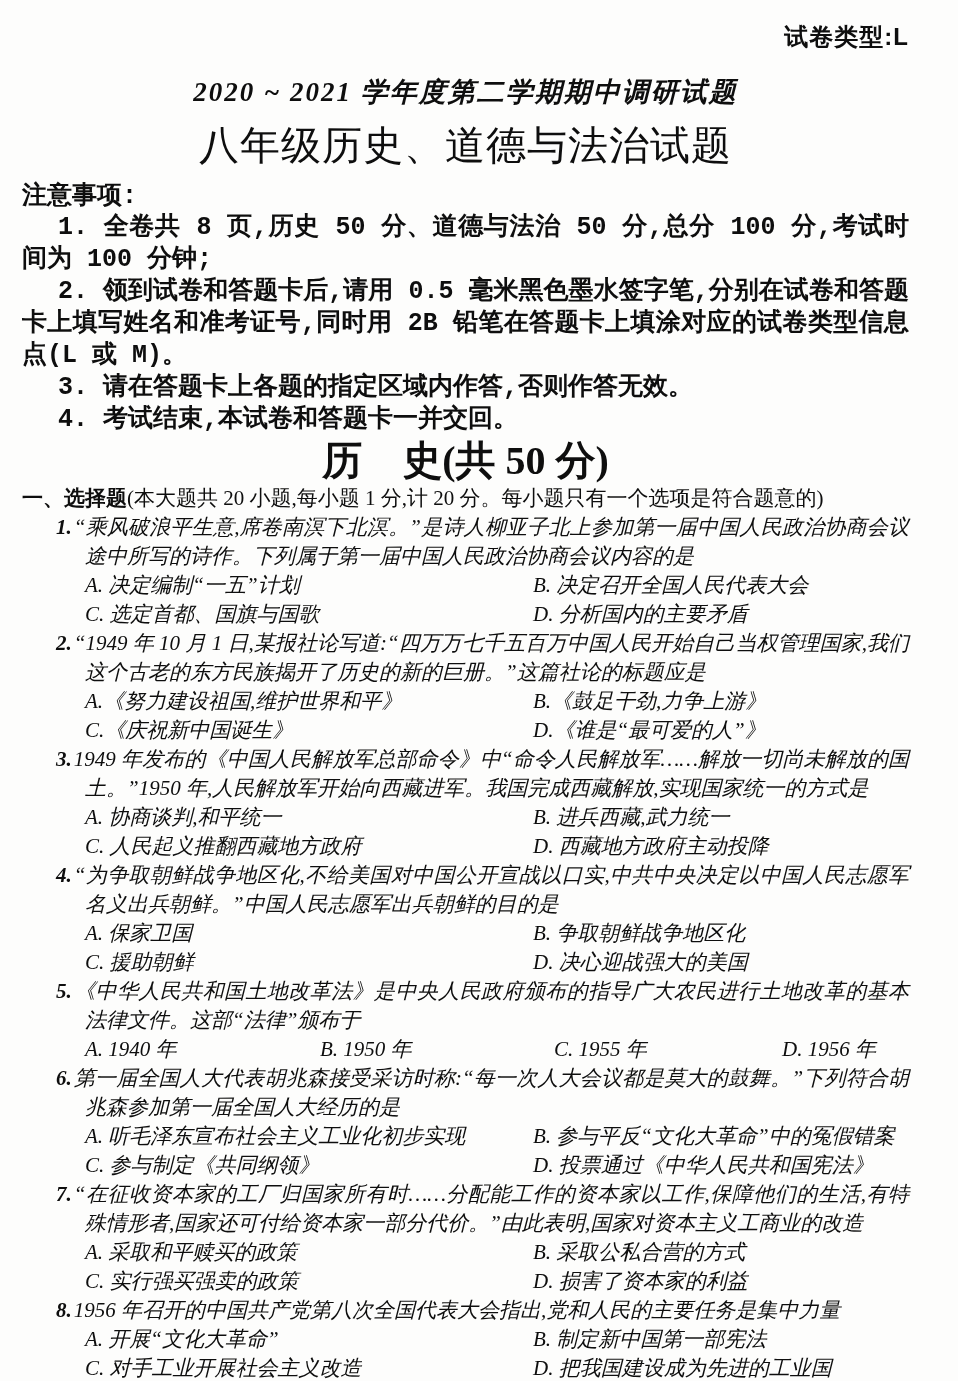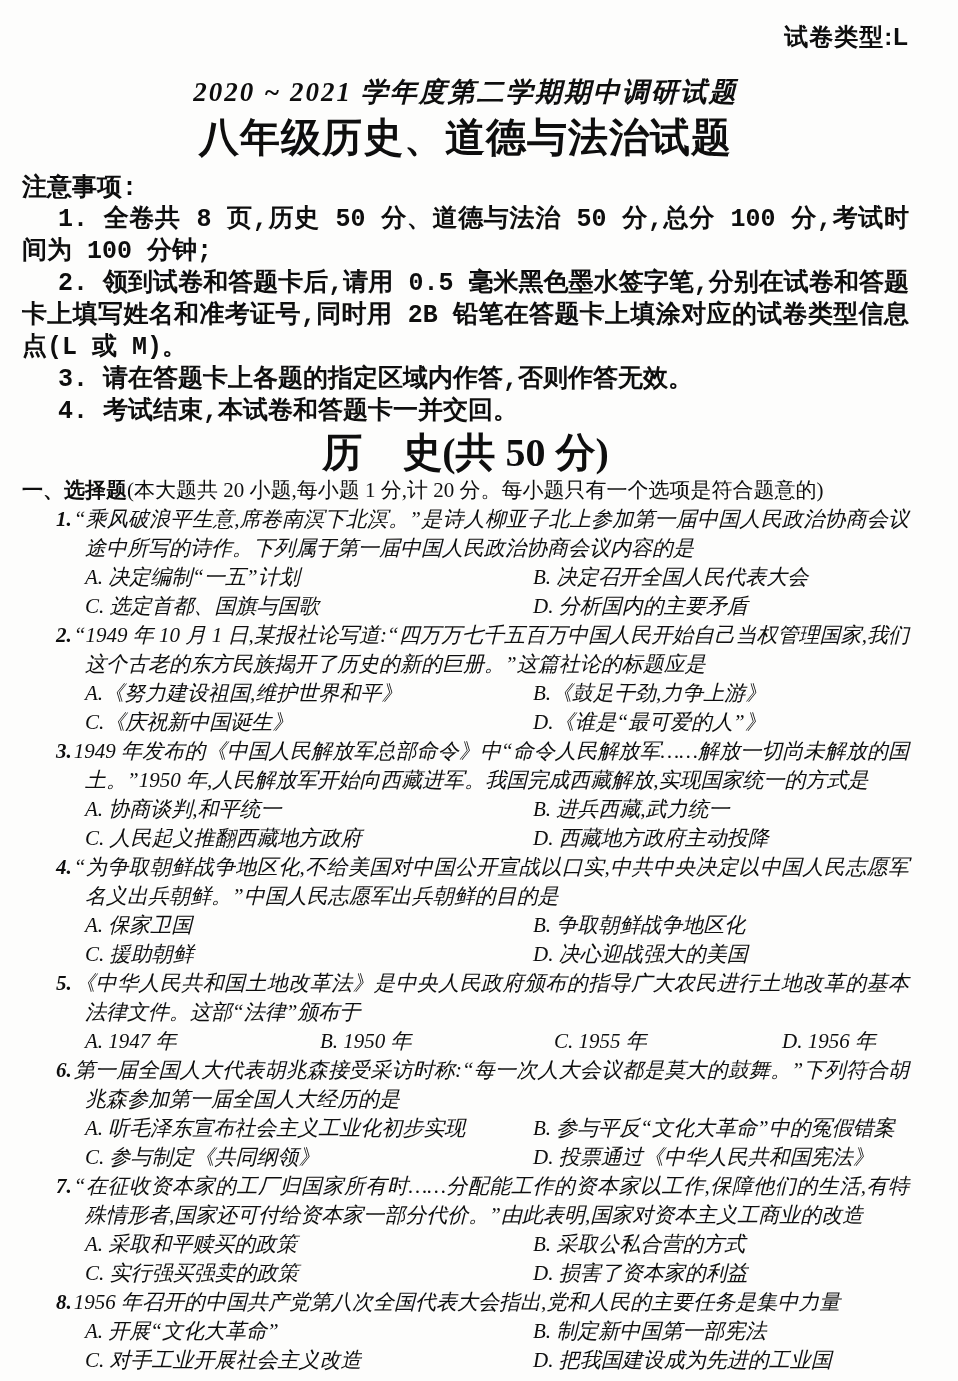--- a/index.html
+++ b/index.html
@@ -29,24 +29,24 @@
   .subtitle {
     margin-top: 22px;
     text-align: center;
     font-size: 27px;
     line-height: 36px;
     font-weight: bold;
     font-style: italic;
     letter-spacing: 2px;
   }
   .main-title {
-    margin-top: 2px;
+    margin-top: 10px;
     text-align: center;
     font-family: "Liberation Sans", "DejaVu Sans", sans-serif;
-    font-weight: bold;
+    font-weight: normal;
     font-size: 40px;
     line-height: 50px;
     letter-spacing: 1px;
   }
   
   .notices {
     margin-top: 12px;
     font-family: Liberation Mono, monospace;
     font-weight: bold;
     font-size: 25px;
@@ -166,21 +166,21 @@
         <span class="opt">C. 援助朝鲜</span>
         <span class="opt">D. 决心迎战强大的美国</span>
       </div>
     </div>
 
     <div class="question">
       <div class="q-stem">
         <span class="q-num">5.</span><span>《中华人民共和国土地改革法》是中央人民政府颁布的指导广大农民进行土地改革的基本法律文件。这部“法律”颁布于</span>
       </div>
       <div class="opts four">
-        <span class="opt">A. 1947 年</span>
+        <span class="opt">A. 1940 年</span>
         <span class="opt">B. 1950 年</span>
         <span class="opt">C. 1955 年</span>
         <span class="opt">D. 1956 年</span>
       </div>
     </div>
 
     <div class="question">
       <div class="q-stem">
         <span class="q-num">6.</span><span>第一届全国人大代表胡兆森接受采访时称:“每一次人大会议都是莫大的鼓舞。”下列符合胡兆森参加第一届全国人大经历的是</span>
       </div>

